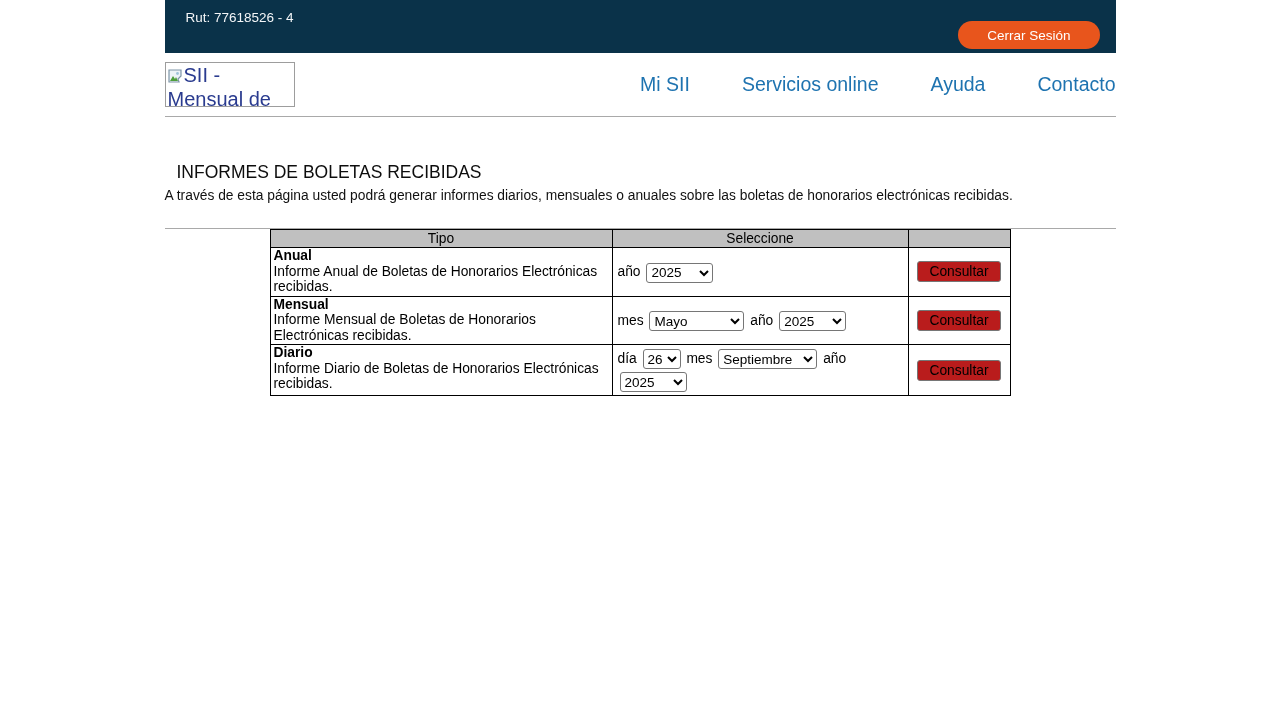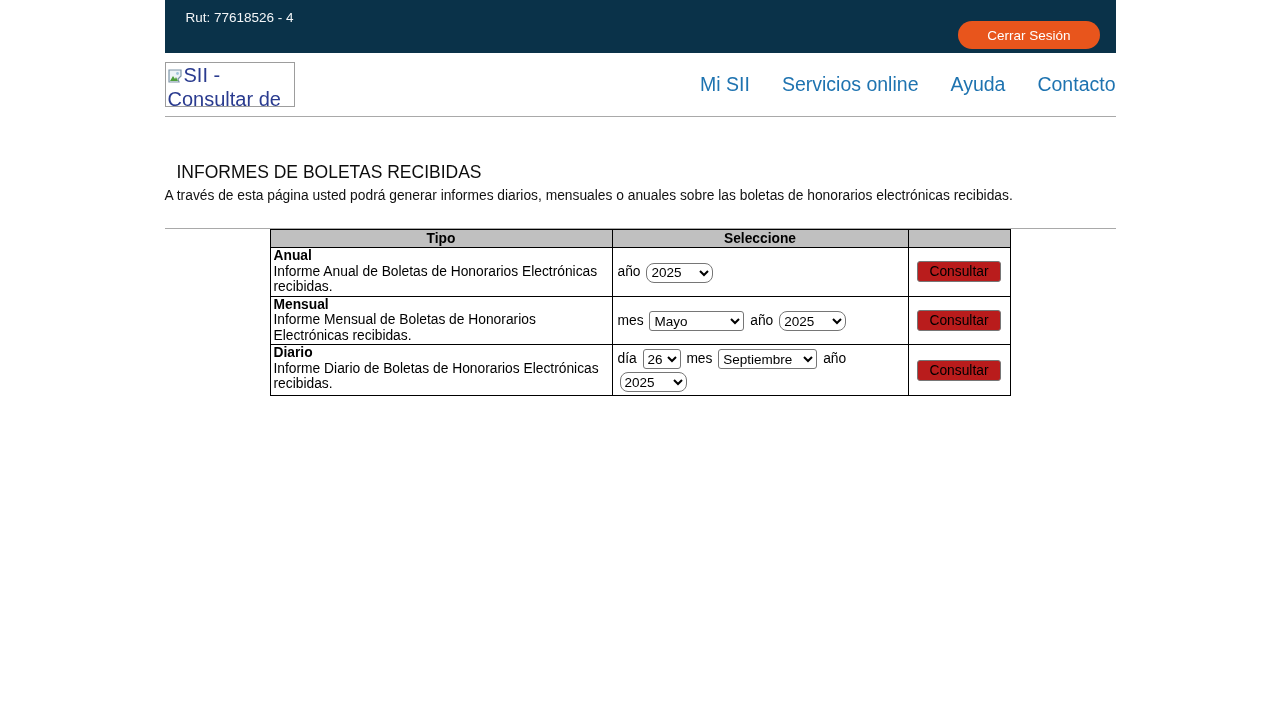--- a/index.html
+++ b/index.html
@@ -40,21 +40,21 @@
   .logo-box {
     width: 130px; height: 45px;
     border: 1px solid #9d9d9d;
     overflow: hidden;
     padding: 1px 2px;
     font-size: 20px; line-height: 22px;
     color: var(--logo-text, #2a3b8f);
     cursor: pointer;
   }
   .broken-img-icon { display: inline-block; vertical-align: -2px; margin-right: 1px; }
-  .nav { display: flex; gap: 32px; align-items: center; }
+  .nav { display: flex; gap: 52px; align-items: center; }
   .nav a {
     color: var(--nav-link, #1e73b0);
     font-size: 19.5px; text-decoration: none; cursor: pointer;
   }
 
   .rule {
     border: none; border-top: 1px solid #a9a9a9;
     margin: 0; height: 0;
   }
 
@@ -79,21 +79,21 @@
     width: 740px;
     border-collapse: collapse;
     table-layout: fixed;
   }
   table.consulta th, table.consulta td {
     border: 1px solid #000000;
     font-size: 13.8px;
   }
   table.consulta thead th {
     background: var(--table-header-bg, #c0c0c0);
-    height: 16px; font-weight: bold; text-align: center;
+    height: 16px; font-weight: normal; text-align: center;
     padding: 1px 2px;
   }
   col.c1 { width: 342px; } col.c2 { width: 296px; } col.c3 { width: 102px; }
   td.tipo-cell {
     vertical-align: top;
     padding: 0 3px 1px 3px;
     line-height: 15.5px;
   }
   td.tipo-cell .tipo-name { font-weight: bold; display: block; }
   td.sel-cell {
@@ -109,21 +109,21 @@
   select {
     font-family: "Liberation Sans", sans-serif;
     font-size: 13.5px;
     height: 20px;
     border: 1px solid #767676;
     border-radius: 3px;
     background: #ffffff;
     vertical-align: middle;
     margin: 0 2px;
   }
-  .sel-year { width: 67px; border-radius: 8px; }
+  .sel-year { width: 67px; }
   .sel-month { width: 95px; }
   .sel-day { width: 38px; }
   .sel-month-long { width: 99px; }
 
   .consultar-btn {
     font-family: "Liberation Sans", sans-serif;
     font-size: 13.8px; color: #000;
     background: #b91c1c;
     border: 1px solid #767676;
     border-radius: 3px;
@@ -142,21 +142,21 @@
   </div>
 
   <div class="header">
     <div class="logo-box">
       <span class="broken-img-icon">
         <svg width="15" height="15" viewBox="0 0 15 15">
           <polygon points="1,1 13,1 13,7 10,10 11,13 1,13" fill="#eef3f7" stroke="#7e96a8" stroke-width="1.2"></polygon>
           <polygon points="2,12 5,7 7,10 8,8 10,12" fill="#4f9e3c"></polygon>
           <circle cx="9.5" cy="4.5" r="1.4" fill="#9ec2d8"></circle>
         </svg>
-      </span><span>SII - Consultar de</span>
+      </span><span>SII - Mensual de</span>
     </div>
     <nav class="nav">
       <a>Mi SII</a>
       <a>Servicios online</a>
       <a>Ayuda</a>
       <a>Contacto</a>
     </nav>
   </div>
 
   <hr class="rule">

